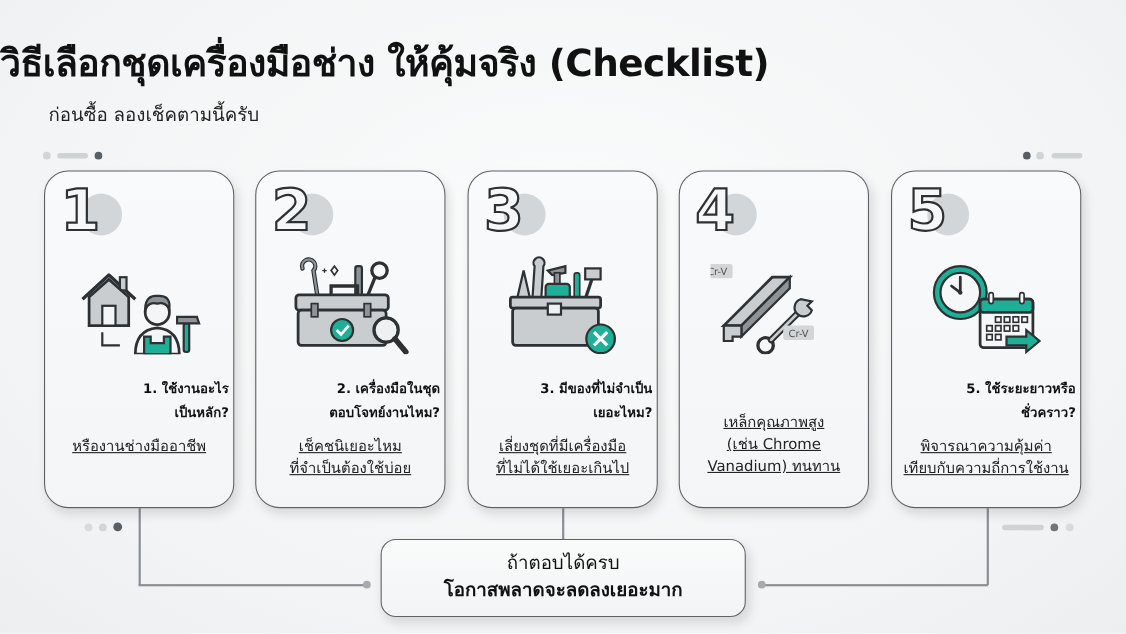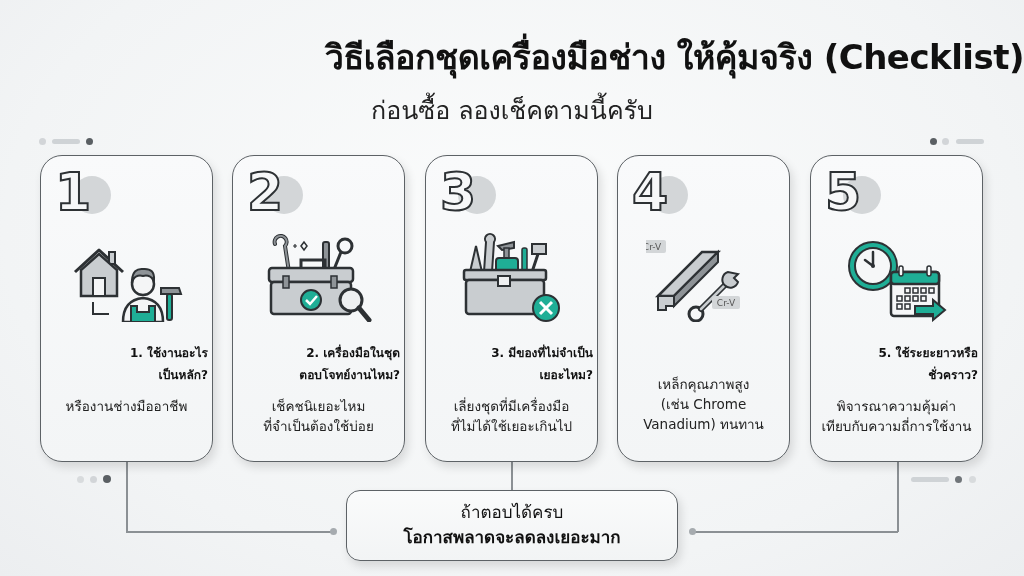--- a/index.html
+++ b/index.html
@@ -5,26 +5,26 @@
   * { box-sizing: border-box; margin: 0; padding: 0; }
   html, body { width: 1024px; height: 576px; overflow: hidden; }
   body {
     font-family: "DejaVu Sans", sans-serif;
     background: radial-gradient(ellipse at 50% 40%, #fbfcfc 0%, #f2f4f5 70%, #eceef0 100%);
     color: #111;
     position: relative;
   }
   .title {
     position: absolute; left: 0; top: 30px; width: 1024px;
-    text-align: right; font-size: 34px; font-weight: bold; letter-spacing: -0.5px;
+    text-align: left; font-size: 34px; font-weight: bold; letter-spacing: -0.5px;
     color: #111;
   }
   .subtitle {
     position: absolute; left: 0; top: 90px; width: 1024px;
-    text-align: center; font-size: 25px; color: #222;
+    font-size: 17px; color: #222; padding-left: 44px;
   }
   .deco { position: absolute; }
   .dot { position: absolute; width: 7px; height: 7px; border-radius: 50%; }
   .bar { position: absolute; height: 5px; border-radius: 3px; background: #cfd3d6; }
 
   .card {
     position: absolute; top: 155px; width: 173px; height: 307px;
     background: linear-gradient(180deg, #f9fafb 0%, #f3f5f6 100%);
     border: 1.6px solid #5d6266;
     border-radius: 22px;
@@ -43,21 +43,21 @@
     -webkit-text-stroke: 2px #2d3134;
     font-family: "DejaVu Sans", sans-serif;
   }
   .icon { position: absolute; left: 28px; top: 76px; width: 120px; height: 90px; }
   .card-title {
     position: absolute; left: 4px; right: 4px; top: 186px;
     text-align: right; font-size: 12px; font-weight: bold; line-height: 22px; color: #111;
   }
   .card-desc {
     position: absolute; left: 4px; right: 4px;
-    text-align: center; font-size: 13.5px; line-height: 20px; color: #222;
+    text-align: center; font-size: 13.5px; line-height: 20px; color: #222; text-decoration: underline;
   }
 
   .line { position: absolute; background: #8b9094; }
   .summary {
     position: absolute; left: 346px; top: 490px; width: 332px; height: 71px;
     background: linear-gradient(180deg, #fafbfb 0%, #f2f4f5 100%);
     border: 1.6px solid #5d6266; border-radius: 14px;
     box-shadow: 3px 5px 10px rgba(0,0,0,0.12);
     text-align: center;
   }

